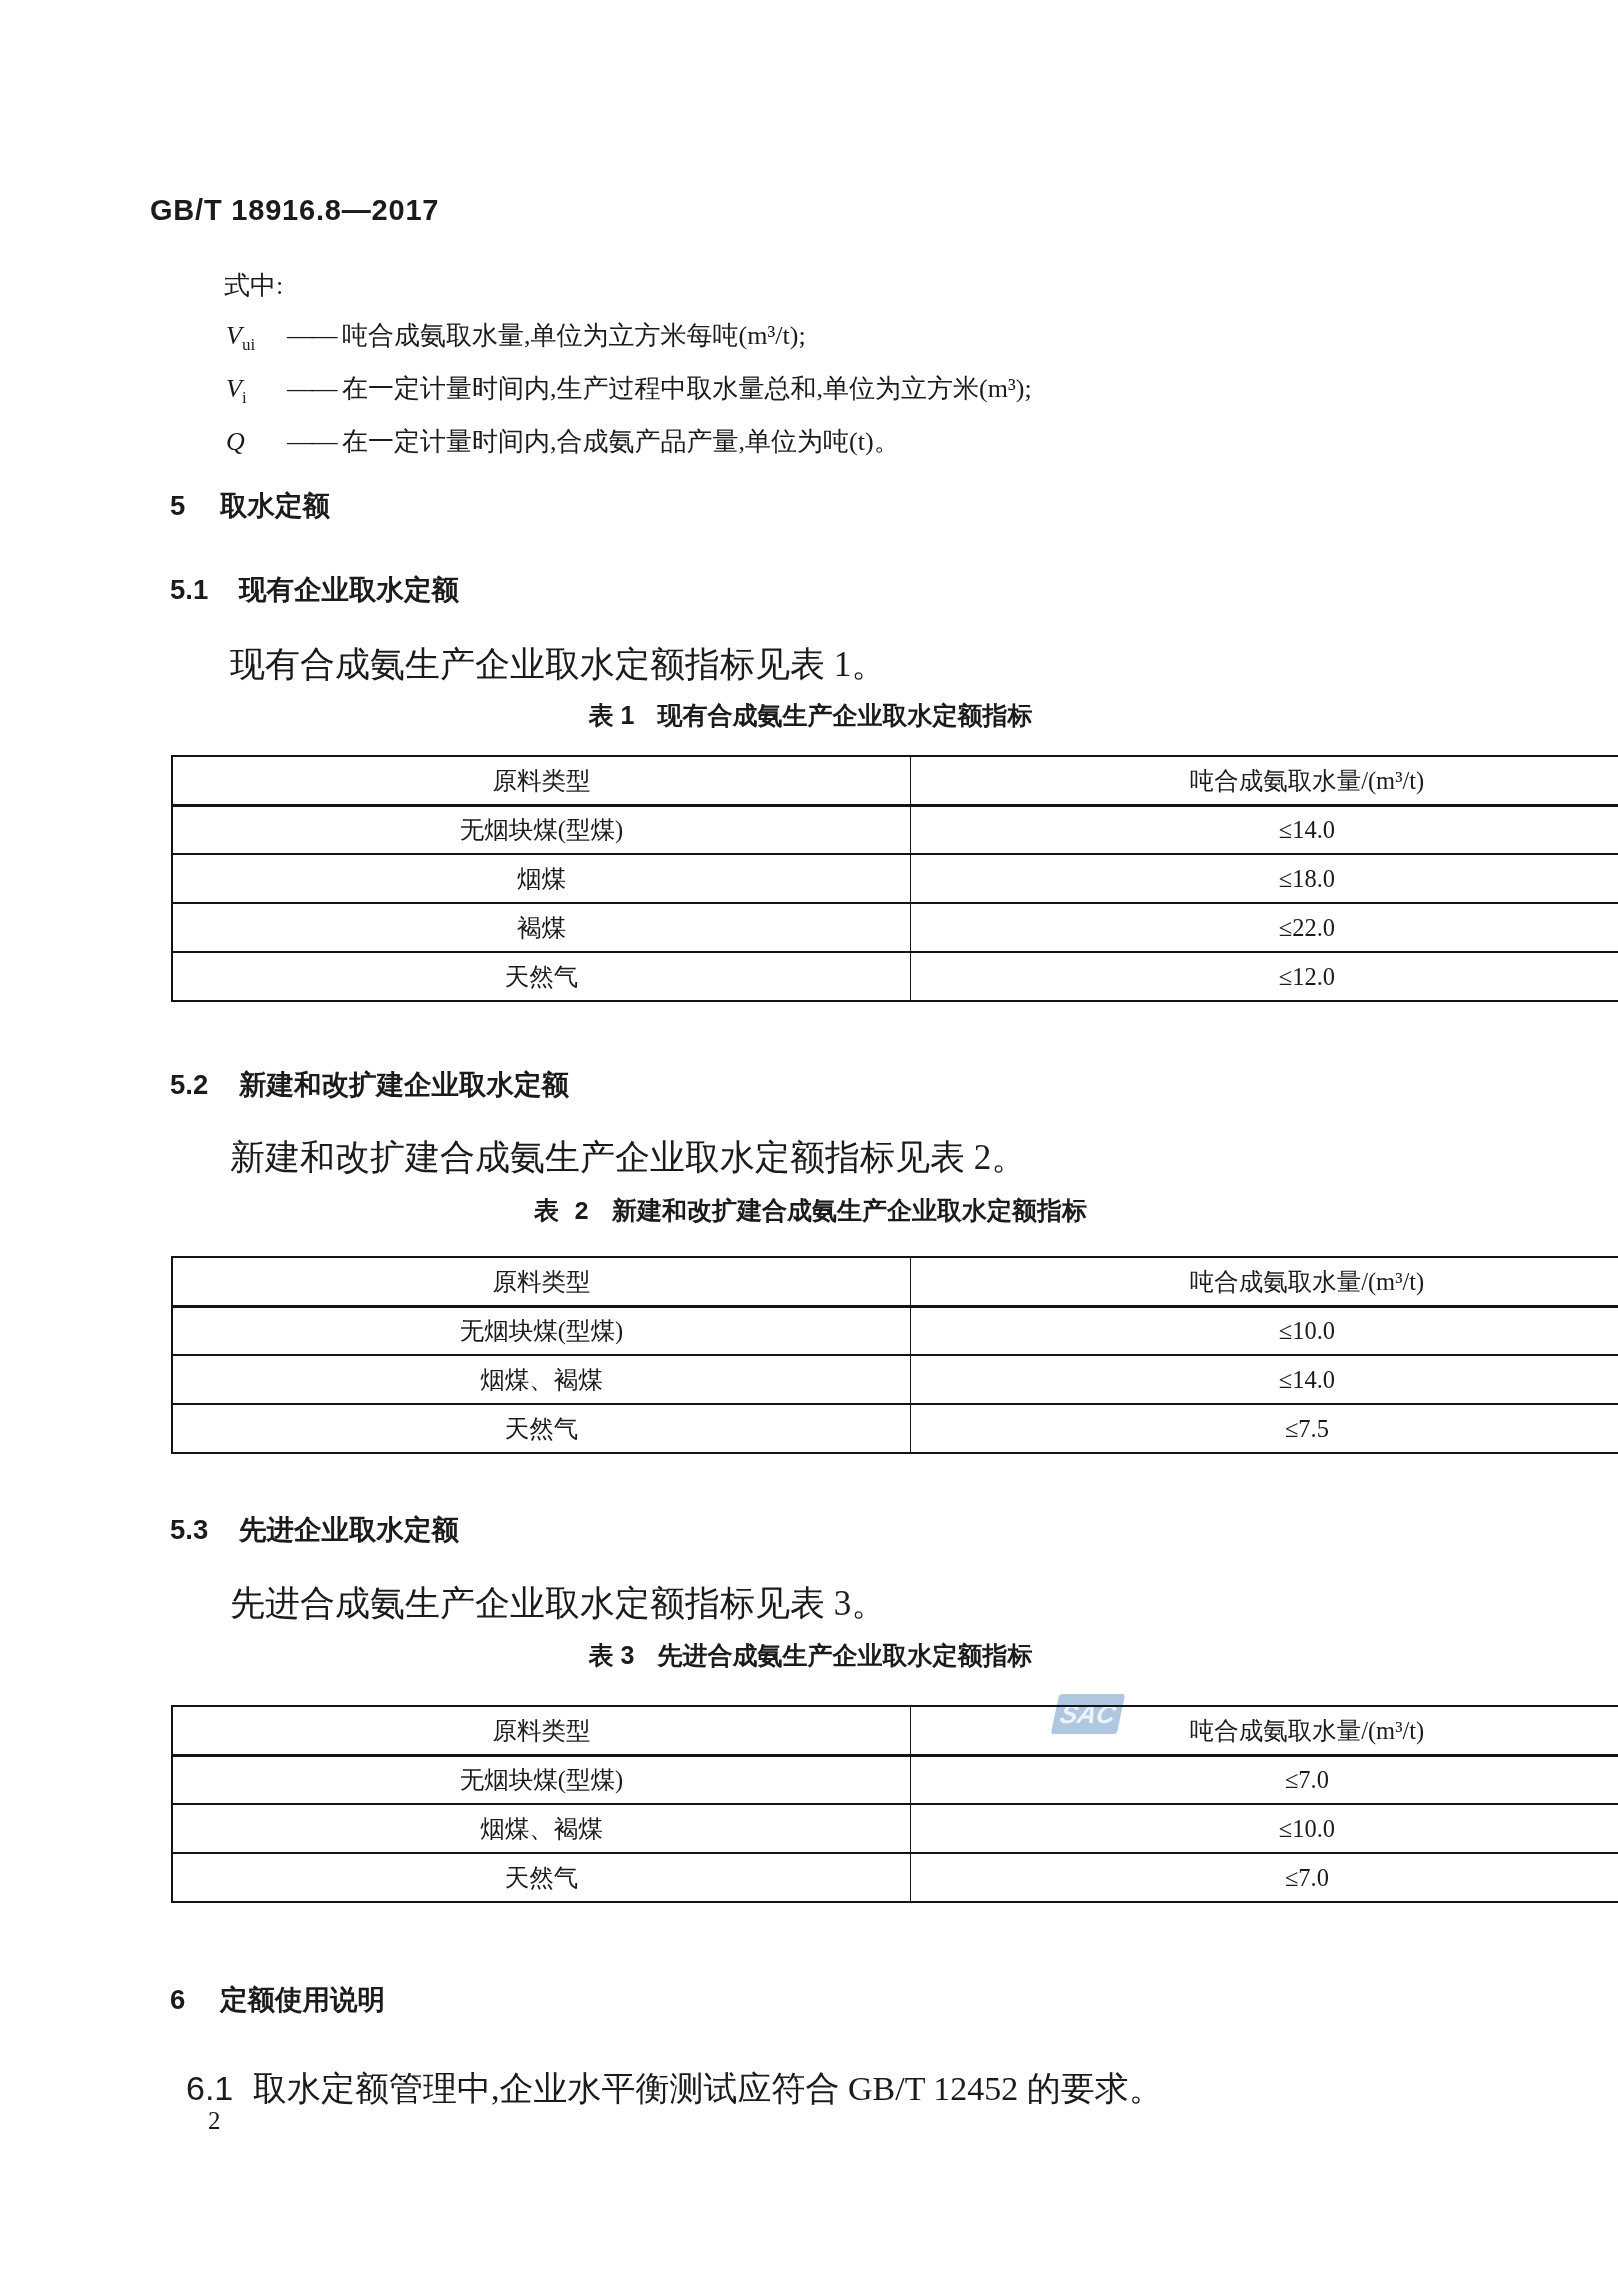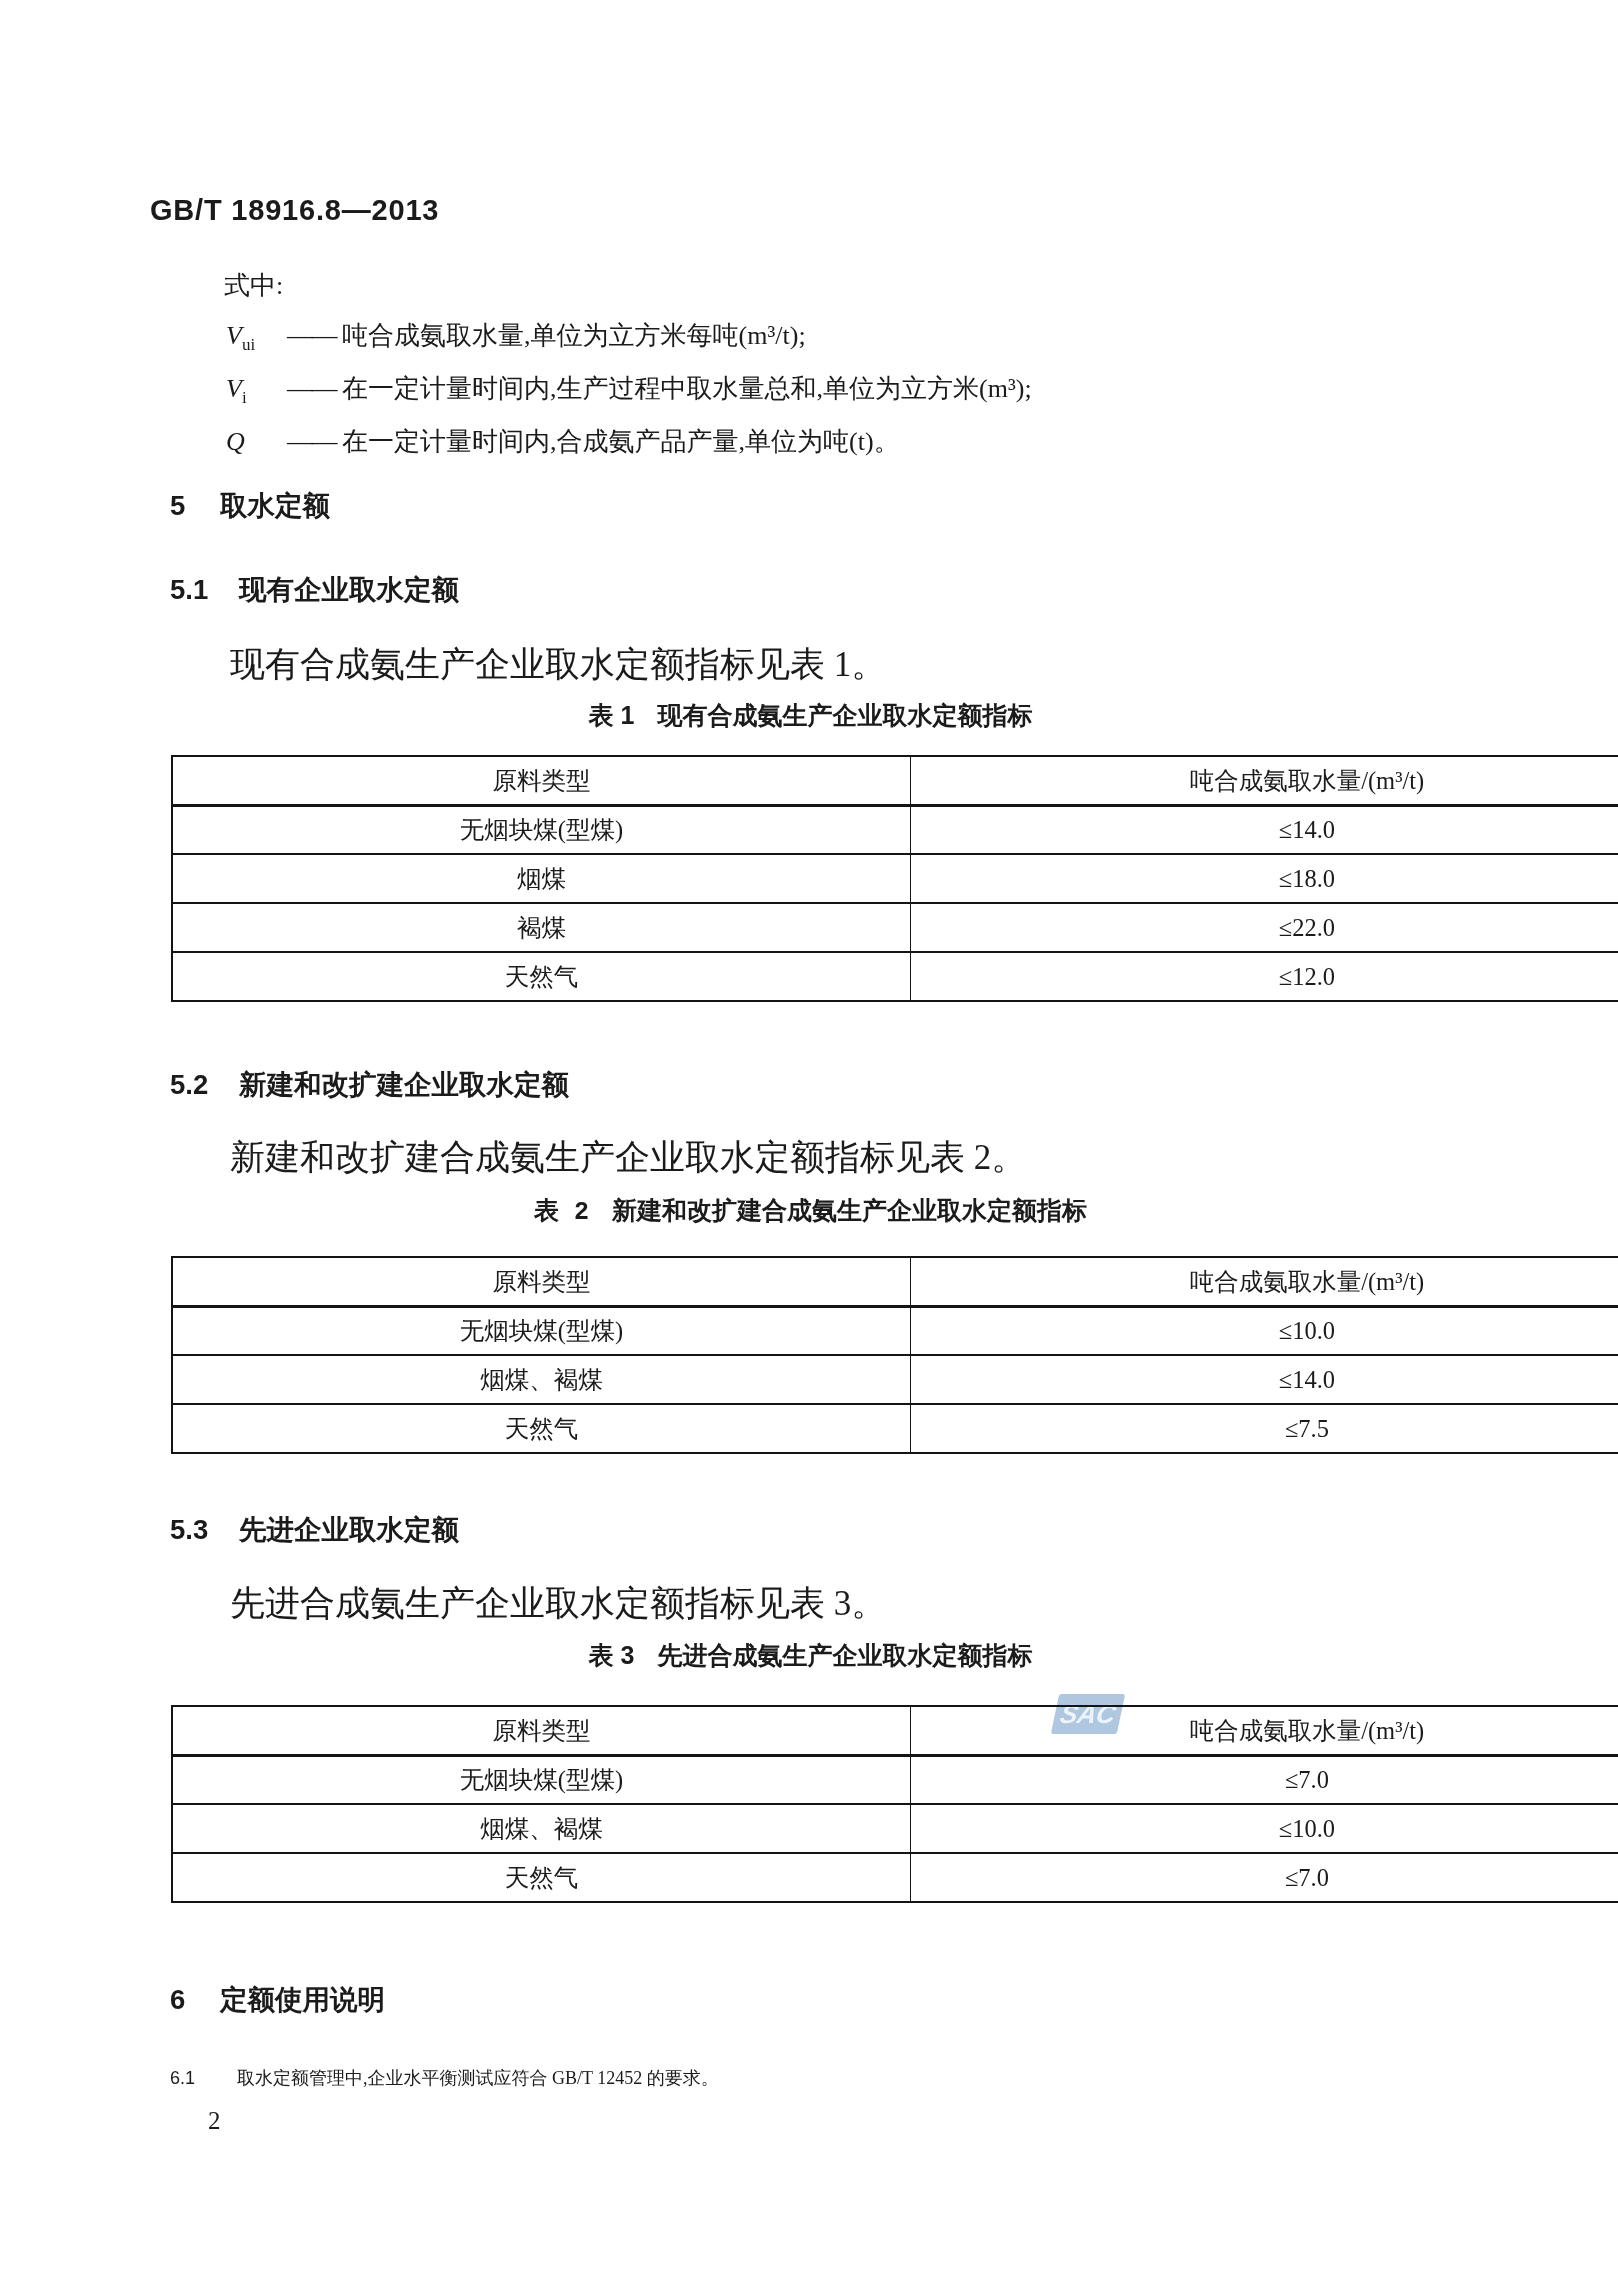--- a/index.html
+++ b/index.html
@@ -44,21 +44,21 @@
     font-family: "Liberation Sans", "DejaVu Sans", sans-serif;
     font-weight: bold;
     font-size: 27.5px;
     left: 170px;
   }
   .sec-heading .num-1 { display: inline-block; min-width: 50px; }
   .sec-heading .num-2 { display: inline-block; min-width: 69px; }
 
   .body-para { left: 230px; font-size: 35px; }
 
-  .clause { left: 170px; font-size: 18px; }
+  .clause { left: 186px; font-size: 34px; }
   .clause .cl-num { display: inline-block; min-width: 67px; font-family: "Liberation Sans", "DejaVu Sans", sans-serif; }
 
   
   .tbl-caption {
     left: 171px; width: 1279px;
     text-align: center;
     font-family: "Liberation Sans", "DejaVu Sans", sans-serif;
     font-weight: bold;
     font-size: 25px;
   }
@@ -110,21 +110,21 @@
     opacity: 0.85;
     z-index: 0;
   }
   .quota-table, .tbl-caption, .sec-heading, .body-para, .clause { z-index: 1; }
 </style>
 </head>
 <body>
 
 <div class="page">
 
-  <div class="abs doc-code">GB/T 18916.8—2013</div>
+  <div class="abs doc-code">GB/T 18916.8—2017</div>
 
   <div class="abs where-label">式中:</div>
 
   <div class="abs where-line" style="top:318px;">
     <span class="sym"><i>V</i><sub>ui</sub></span><span class="dash">——</span><span>吨合成氨取水量,单位为立方米每吨(m³/t);</span>
   </div>
 
   <div class="abs where-line" style="top:371px;">
     <span class="sym"><i>V</i><sub>i</sub></span><span class="dash">——</span><span>在一定计量时间内,生产过程中取水量总和,单位为立方米(m³);</span>
   </div>

